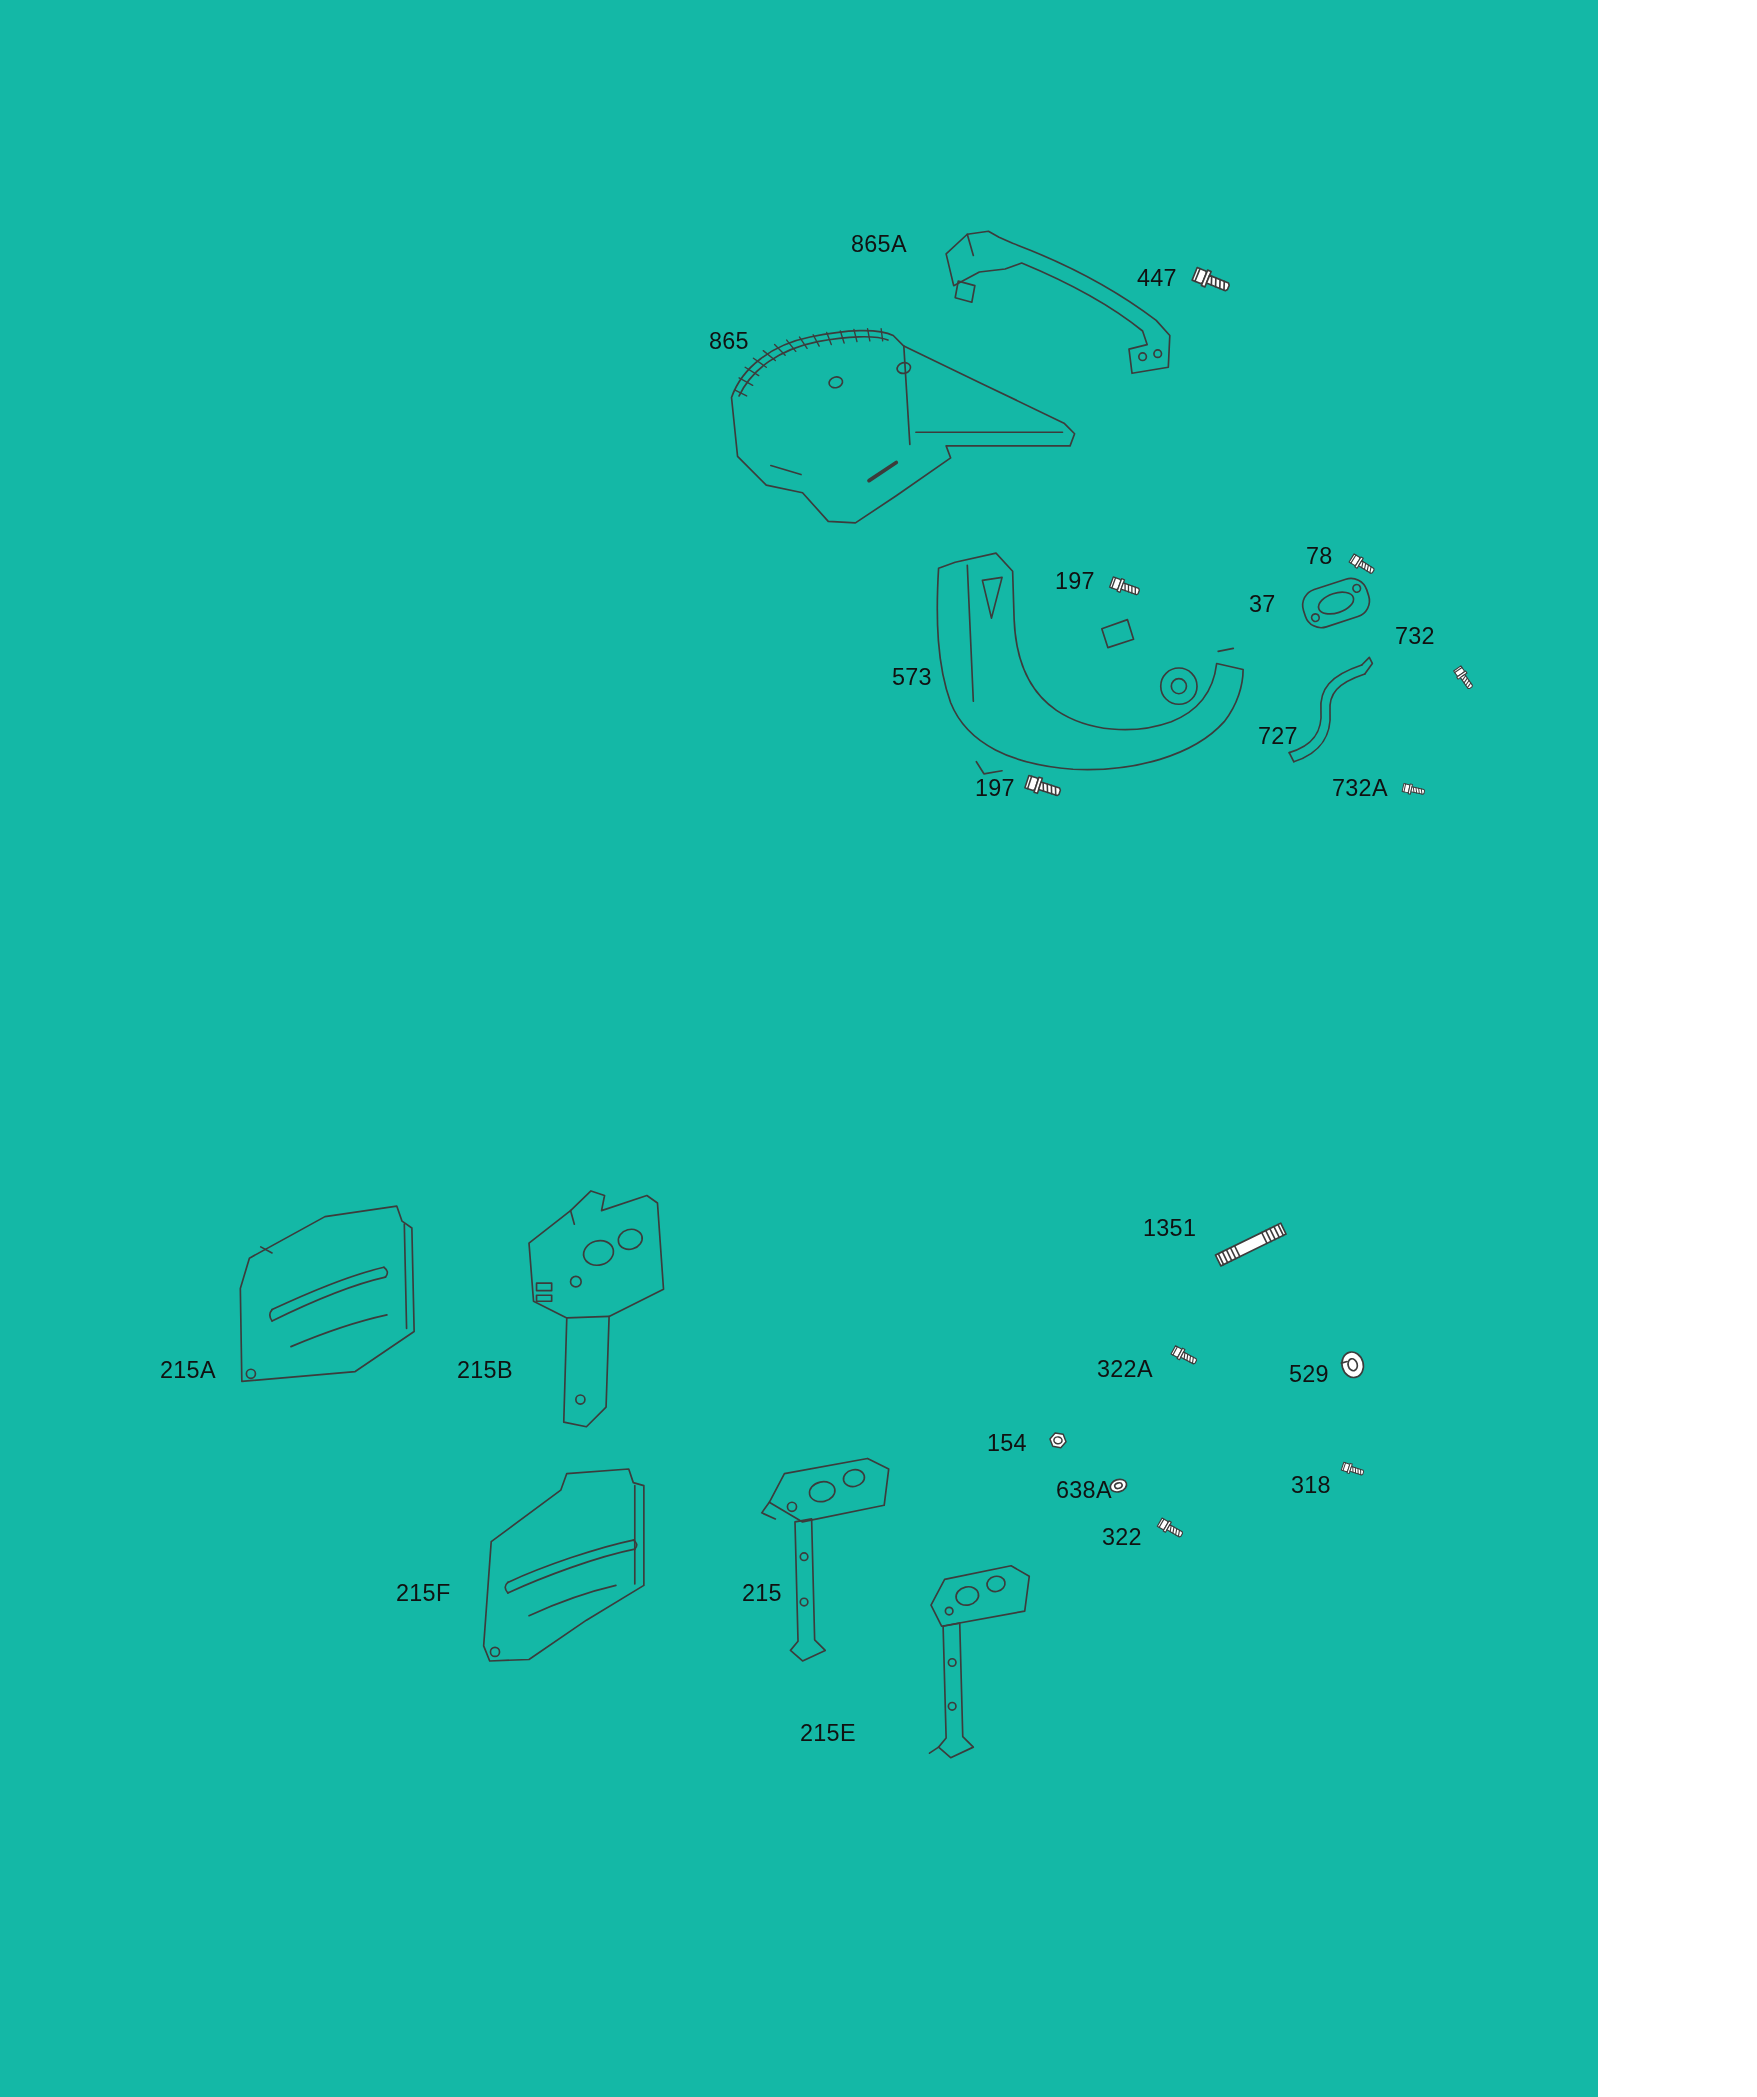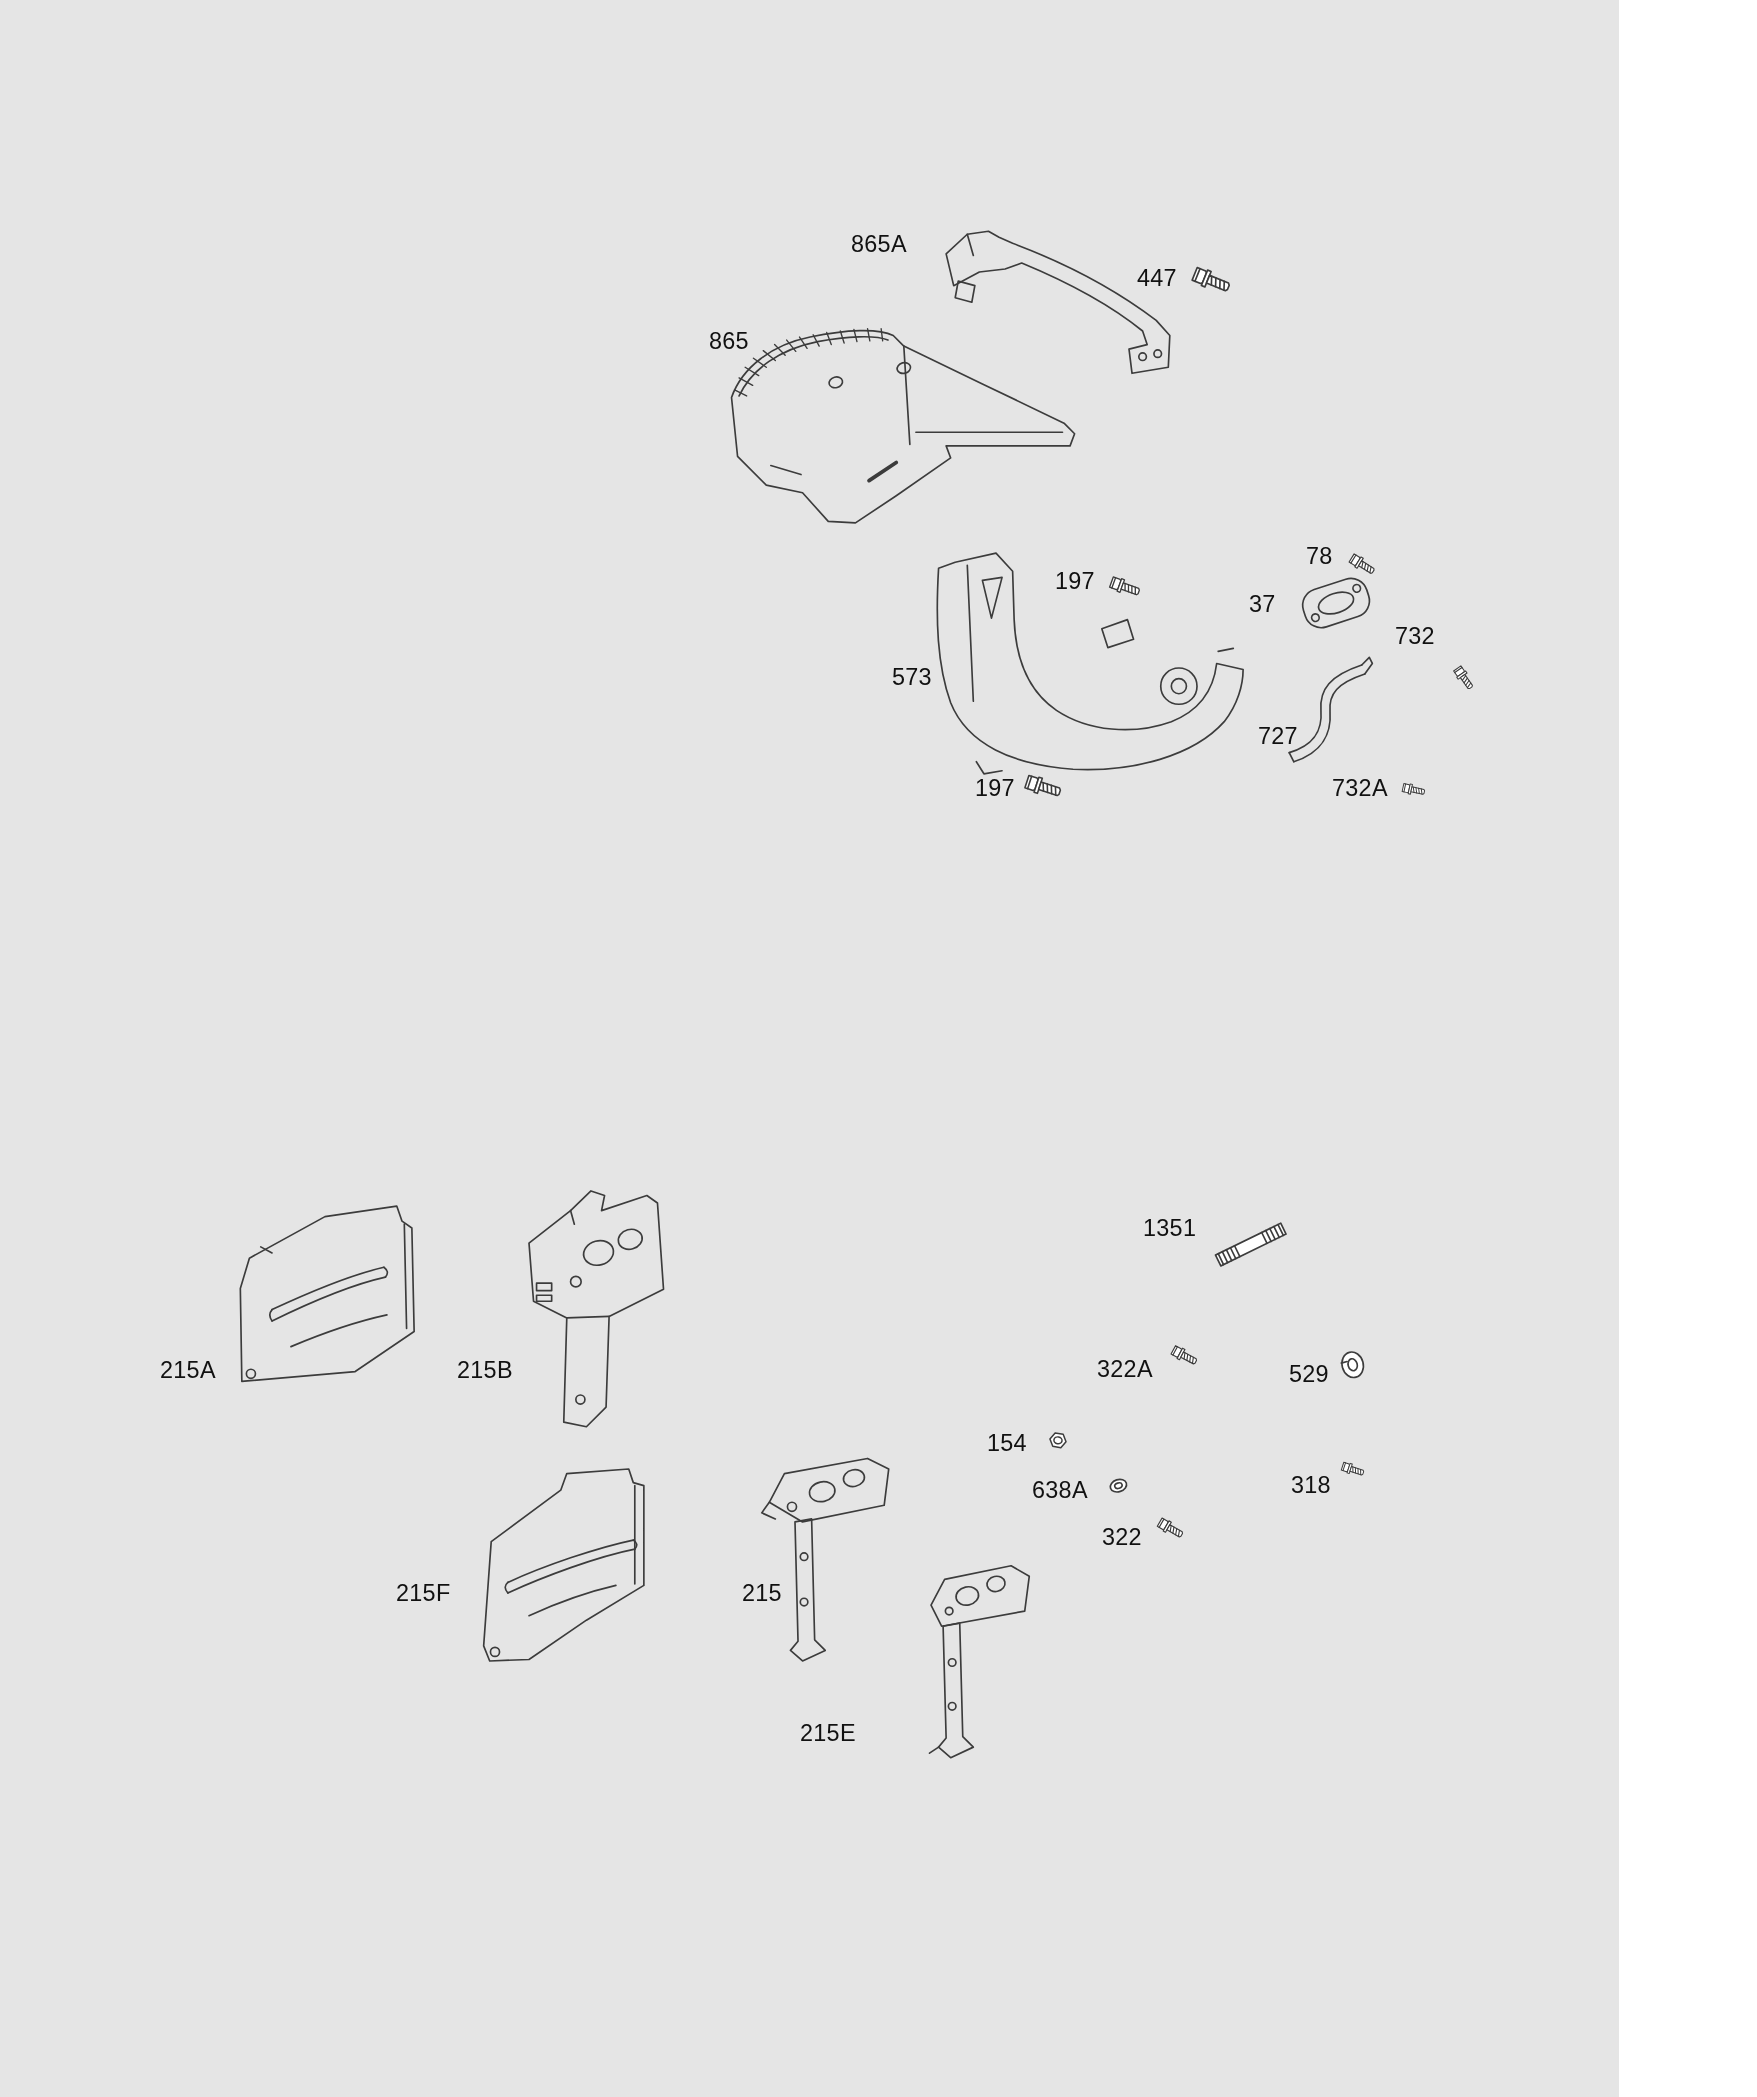--- a/index.html
+++ b/index.html
@@ -1,23 +1,22 @@
 <!DOCTYPE html>
 <html style="font-size:12px"><head>
 <meta charset="utf-8">
 <style>
   html,body{margin:0;padding:0;background:#ffffff;}
   .stage{
     position:relative;
     width:1598px;
     height:2097px;
-    background:#e5e5e5;
+    background:#14b8a6;
     font-family:"Liberation Sans", sans-serif;
     overflow:hidden;
-    padding-left:21px;
   }
   .artwork{position:absolute;left:0;top:0;width:1757px;height:2097px;}
   .lbl{
     position:absolute;
     font-size:23.4px;
     color:#111111;
     letter-spacing:0.3px;
     white-space:nowrap;
     user-select:none;
   }
@@ -239,21 +238,21 @@
   <div class="lbl" style="left:1395px;top:623px">732</div>
   <div class="lbl" style="left:1258px;top:723px">727</div>
   <div class="lbl" style="left:975px;top:775px">197</div>
   <div class="lbl" style="left:1332px;top:775px">732A</div>
   <div class="lbl" style="left:1143px;top:1215px">1351</div>
   <div class="lbl" style="left:160px;top:1357px">215A</div>
   <div class="lbl" style="left:457px;top:1357px">215B</div>
   <div class="lbl" style="left:1097px;top:1356px">322A</div>
   <div class="lbl" style="left:1289px;top:1361px">529</div>
   <div class="lbl" style="left:987px;top:1430px">154</div>
-  <div class="lbl" style="left:1032px;top:1477px">638A</div>
+  <div class="lbl" style="left:1056px;top:1477px">638A</div>
   <div class="lbl" style="left:1291px;top:1472px">318</div>
   <div class="lbl" style="left:1102px;top:1524px">322</div>
   <div class="lbl" style="left:396px;top:1580px">215F</div>
   <div class="lbl" style="left:742px;top:1580px">215</div>
   <div class="lbl" style="left:800px;top:1720px">215E</div>
 
 </div>
 
 
 </body></html>

